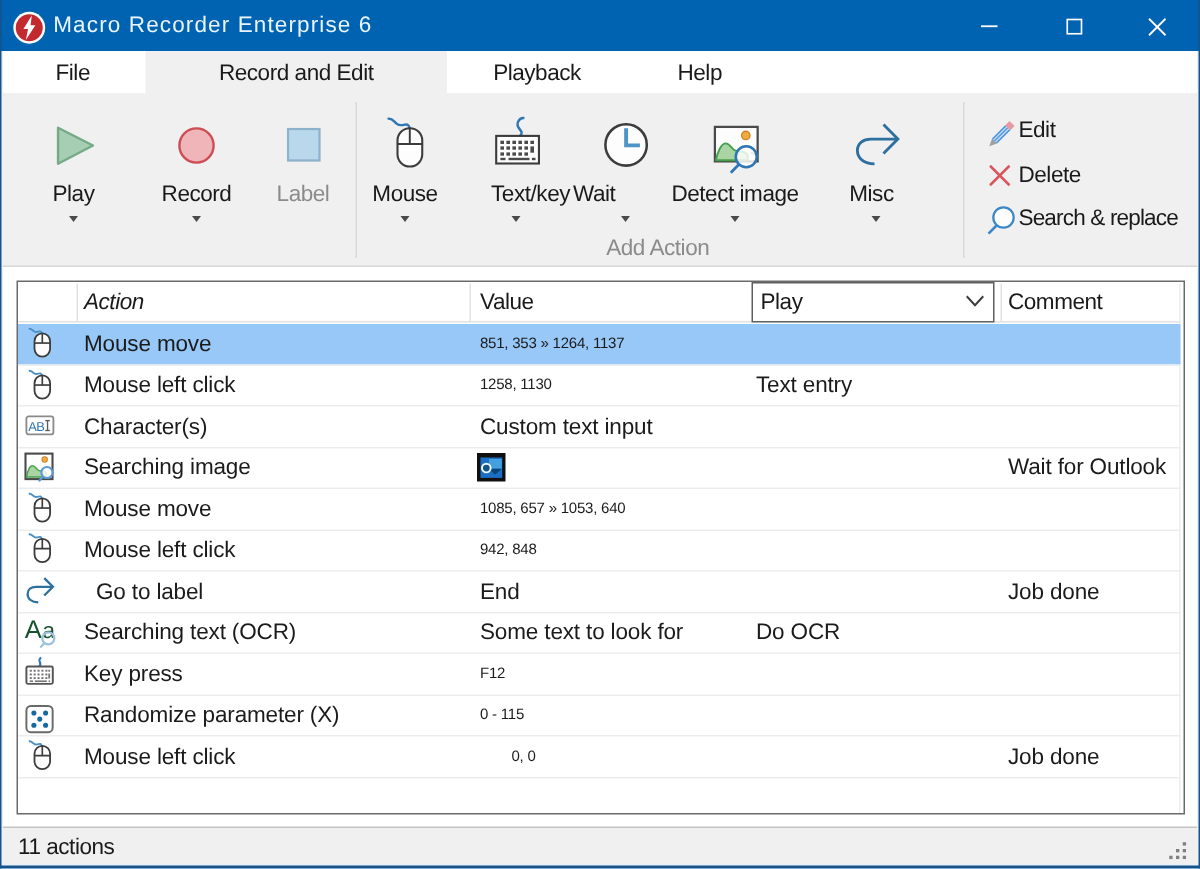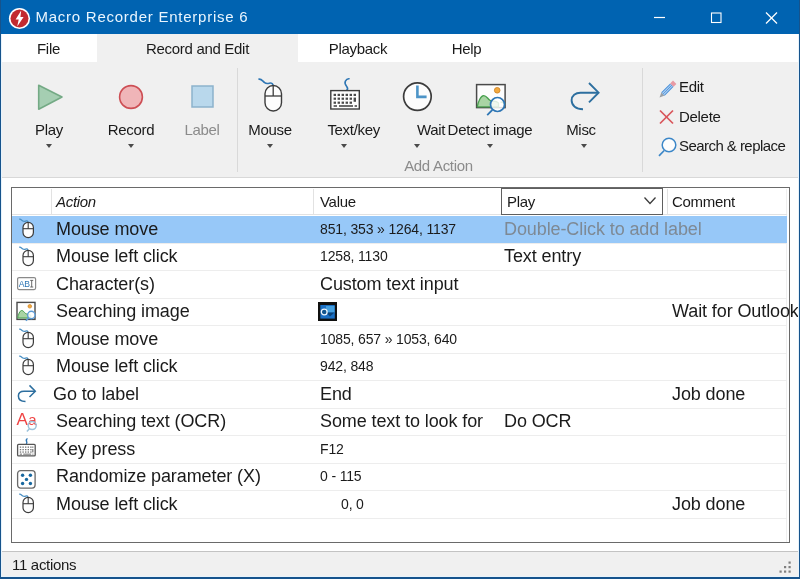--- a/index.html
+++ b/index.html
@@ -1,22 +1,22 @@
 <!DOCTYPE html>
 <html><head>
 <meta charset="utf-8">
 <style>
   html,body{margin:0;padding:0;}
   body{width:800px;height:579px;overflow:hidden;font-family:"Liberation Sans",sans-serif;background:#fff;}
   #page{position:absolute;left:0;top:0;width:800px;height:579px;background:#fff;}
   .abs{position:absolute;}
   .lbl{position:absolute;font-size:15px;line-height:15px;letter-spacing:-0.3px;color:#1a1a1a;white-space:nowrap;}
   .darr{position:absolute;width:0;height:0;border-left:3.5px solid transparent;border-right:3.5px solid transparent;border-top:4px solid #4a4a4a;}
-  .cell{position:absolute;font-size:18px;line-height:27.5px;letter-spacing:-0.1px;color:#1b1b1b;white-space:nowrap;}
-  .num{font-size:14px;letter-spacing:-0.15px;}
+  .cell{position:absolute;font-size:15px;line-height:27.5px;letter-spacing:-0.1px;color:#1b1b1b;white-space:nowrap;}
+  .num{font-size:10px;letter-spacing:-0.15px;}
   .rowsep{position:absolute;left:12px;width:775px;height:1px;background:#ededed;}
 </style>
 </head>
 <body>
 <div id="page">
 
   <div class="abs" style="left:0;top:0;width:800px;height:34px;background:#0063b1;"></div>
   <svg class="abs" style="left:8px;top:7px;" width="23" height="23" viewBox="0 0 23 23">
     <circle cx="11.5" cy="11.5" r="10.6" fill="#ffffff"></circle>
     <circle cx="11.5" cy="11.5" r="9" fill="#c22a30"></circle>
@@ -94,21 +94,21 @@
         <rect x="26.6" y="31.2" width="2.4" height="1.6"></rect>
     </g>
   </svg>
   <div class="lbl" style="left:308px;top:122px;width:72px;text-align:right;">Text/key</div>
   <div class="darr" style="left:340.5px;top:144px;"></div>
 
   <svg class="abs" style="left:402px;top:81px;" width="32" height="32" viewBox="0 0 32 32">
     <circle cx="15.4" cy="15.6" r="13.8" fill="#fdfdfd" stroke="#3c3c3c" stroke-width="1.7"></circle>
     <path d="M15.4 4.5 L15.4 15.9 L24.6 15.9" fill="none" stroke="#4d94c7" stroke-width="2.6"></path>
   </svg>
-  <div class="lbl" style="left:396px;top:122px;width:70px;text-align:center;">Wait</div>
+  <div class="lbl" style="left:382px;top:122px;width:70px;text-align:left;">Wait</div>
   <div class="darr" style="left:414px;top:144px;"></div>
 
   <svg class="abs" style="left:474px;top:82px;" width="38" height="38" viewBox="0 0 38 38">
     <rect x="2.6" y="2.6" width="28.5" height="23" fill="#fdfdfd" stroke="#4a4a4a" stroke-width="1.5"></rect>
     <circle cx="23.2" cy="8.3" r="2.8" fill="#f2a93e" stroke="#d08426" stroke-width="0.9"></circle>
     <path d="M3.3 24.8 C 4.2 19.5, 6.8 13.8, 9.6 13.6 C 12.4 13.5 13.4 16.6 15.8 18.2 C 18.2 19.8 20.4 18.4 22.4 19.6 L 24.5 21 L 24.5 24.8 Z" fill="#a9d4a4" stroke="#48a04e" stroke-width="1.3" stroke-linejoin="round"></path>
     <path d="M26.5 20.3 C 27.6 19.8 29.4 20.4 31.1 22.3" fill="none" stroke="#48a04e" stroke-width="1.3"></path>
     <circle cx="23.5" cy="22.5" r="7" fill="#ffffff" fill-opacity="0.82" stroke="#2e76b4" stroke-width="1.7"></circle>
     <line x1="18.4" y1="27.8" x2="13.2" y2="33.2" stroke="#2e76b4" stroke-width="1.8"></line>
   </svg>
@@ -156,39 +156,38 @@
   <div class="abs" style="left:501px;top:188px;width:160px;height:25px;background:#fff;border:1px solid #5f5f5f;"></div>
   <div class="lbl" style="left:507px;top:194px;">Play</div>
   <svg class="abs" style="left:643px;top:196px;" width="14" height="10" viewBox="0 0 14 10">
     <path d="M1.5 1.5 L7 7.5 L12.5 1.5" fill="none" stroke="#3c3c3c" stroke-width="1.3"></path>
   </svg>
 
   <div class="abs" style="left:12px;top:215.5px;width:774.5px;height:27.5px;background:#97c8f8;"></div>
 
   <div class="cell" style="left:56px;top:215.5px;">Mouse move</div>
   <div class="cell num" style="left:320px;top:215.5px;">851, 353 » 1264, 1137</div>
-  <div class="cell" style="left:504px;top:215.5px;color:#7e8994;">Double-Click to add label</div>
 
   <div class="cell" style="left:56px;top:243px;">Mouse left click</div>
   <div class="cell num" style="left:320px;top:243px;">1258, 1130</div>
   <div class="cell" style="left:504px;top:243px;">Text entry</div>
 
   <div class="cell" style="left:320px;top:270.5px;">Custom text input</div>
   <div class="cell" style="left:56px;top:270.5px;">Character(s)</div>
 
   <div class="cell" style="left:56px;top:298px;">Searching image</div>
   <div class="cell" style="left:672px;top:298px;">Wait for Outlook</div>
 
   <div class="cell" style="left:56px;top:325.5px;">Mouse move</div>
   <div class="cell num" style="left:320px;top:325.5px;">1085, 657 » 1053, 640</div>
 
   <div class="cell" style="left:56px;top:353px;">Mouse left click</div>
   <div class="cell num" style="left:320px;top:353px;">942, 848</div>
 
-  <div class="cell" style="left:53px;top:380.5px;">Go to label</div>
+  <div class="cell" style="left:64px;top:380.5px;">Go to label</div>
   <div class="cell" style="left:320px;top:380.5px;">End</div>
   <div class="cell" style="left:672px;top:380.5px;">Job done</div>
 
   <div class="cell" style="left:56px;top:408px;">Searching text (OCR)</div>
   <div class="cell" style="left:320px;top:408px;">Some text to look for</div>
   <div class="cell" style="left:504px;top:408px;">Do OCR</div>
 
   <div class="cell" style="left:56px;top:435.5px;">Key press</div>
   <div class="cell num" style="left:320px;top:435.5px;">F12</div>
 
@@ -251,21 +250,21 @@
     <rect x="8" y="4" width="8.5" height="6.5" fill="#45a0e0"></rect>
     <path d="M8 10.5 L16.5 10.5 L12 14.5 Z" fill="#0d4478"></path>
     <circle cx="6.2" cy="10" r="2.9" fill="#11558f" stroke="#eef6fd" stroke-width="1.3"></circle>
   </svg>
 
   <svg class="abs" style="left:16px;top:383px;" width="22" height="22" viewBox="0 0 22 22">
     <path d="M9.5 18.5 C 5 18.5 2.4 16.2 2.4 13 C 2.4 10 4.8 8.2 8 8.2 L 19 8.2" fill="none" stroke="#2d6f9f" stroke-width="1.5"></path>
     <path d="M13.5 2.4 L 19.3 8.2 L 13.5 14" fill="none" stroke="#2d6f9f" stroke-width="1.5"></path>
   </svg>
 
-  <div class="abs" style="left:16.5px;top:411.5px;font-size:17px;line-height:16px;letter-spacing:0.4px;color:#ef4444;">A<span style="font-size:15px;">a</span></div>
+  <div class="abs" style="left:16.5px;top:411.5px;font-size:17px;line-height:16px;letter-spacing:0.4px;color:#14532d;">A<span style="font-size:15px;">a</span></div>
   <svg class="abs" style="left:24px;top:418px;" width="17" height="17" viewBox="0 0 17 17">
     <circle cx="8.2" cy="7.6" r="4" fill="none" stroke="#9dc3db" stroke-width="1.5"></circle>
     <line x1="5.4" y1="10.8" x2="2.9" y2="13.6" stroke="#9dc3db" stroke-width="1.5"></line>
   </svg>
 
   <svg class="abs" style="left:16px;top:437px;" width="24" height="22" viewBox="0 0 24 22">
     <path d="M10 7.5 C 13 5 8 3.5 11.5 1.5" fill="none" stroke="#2e76b4" stroke-width="1.4"></path>
     <rect x="1.6" y="7.3" width="17.6" height="11.6" rx="1" fill="#ffffff" stroke="#555" stroke-width="1.3"></rect>
     <g fill="#777">
       <rect x="3.8" y="9.5" width="1.4" height="1.3"></rect>

